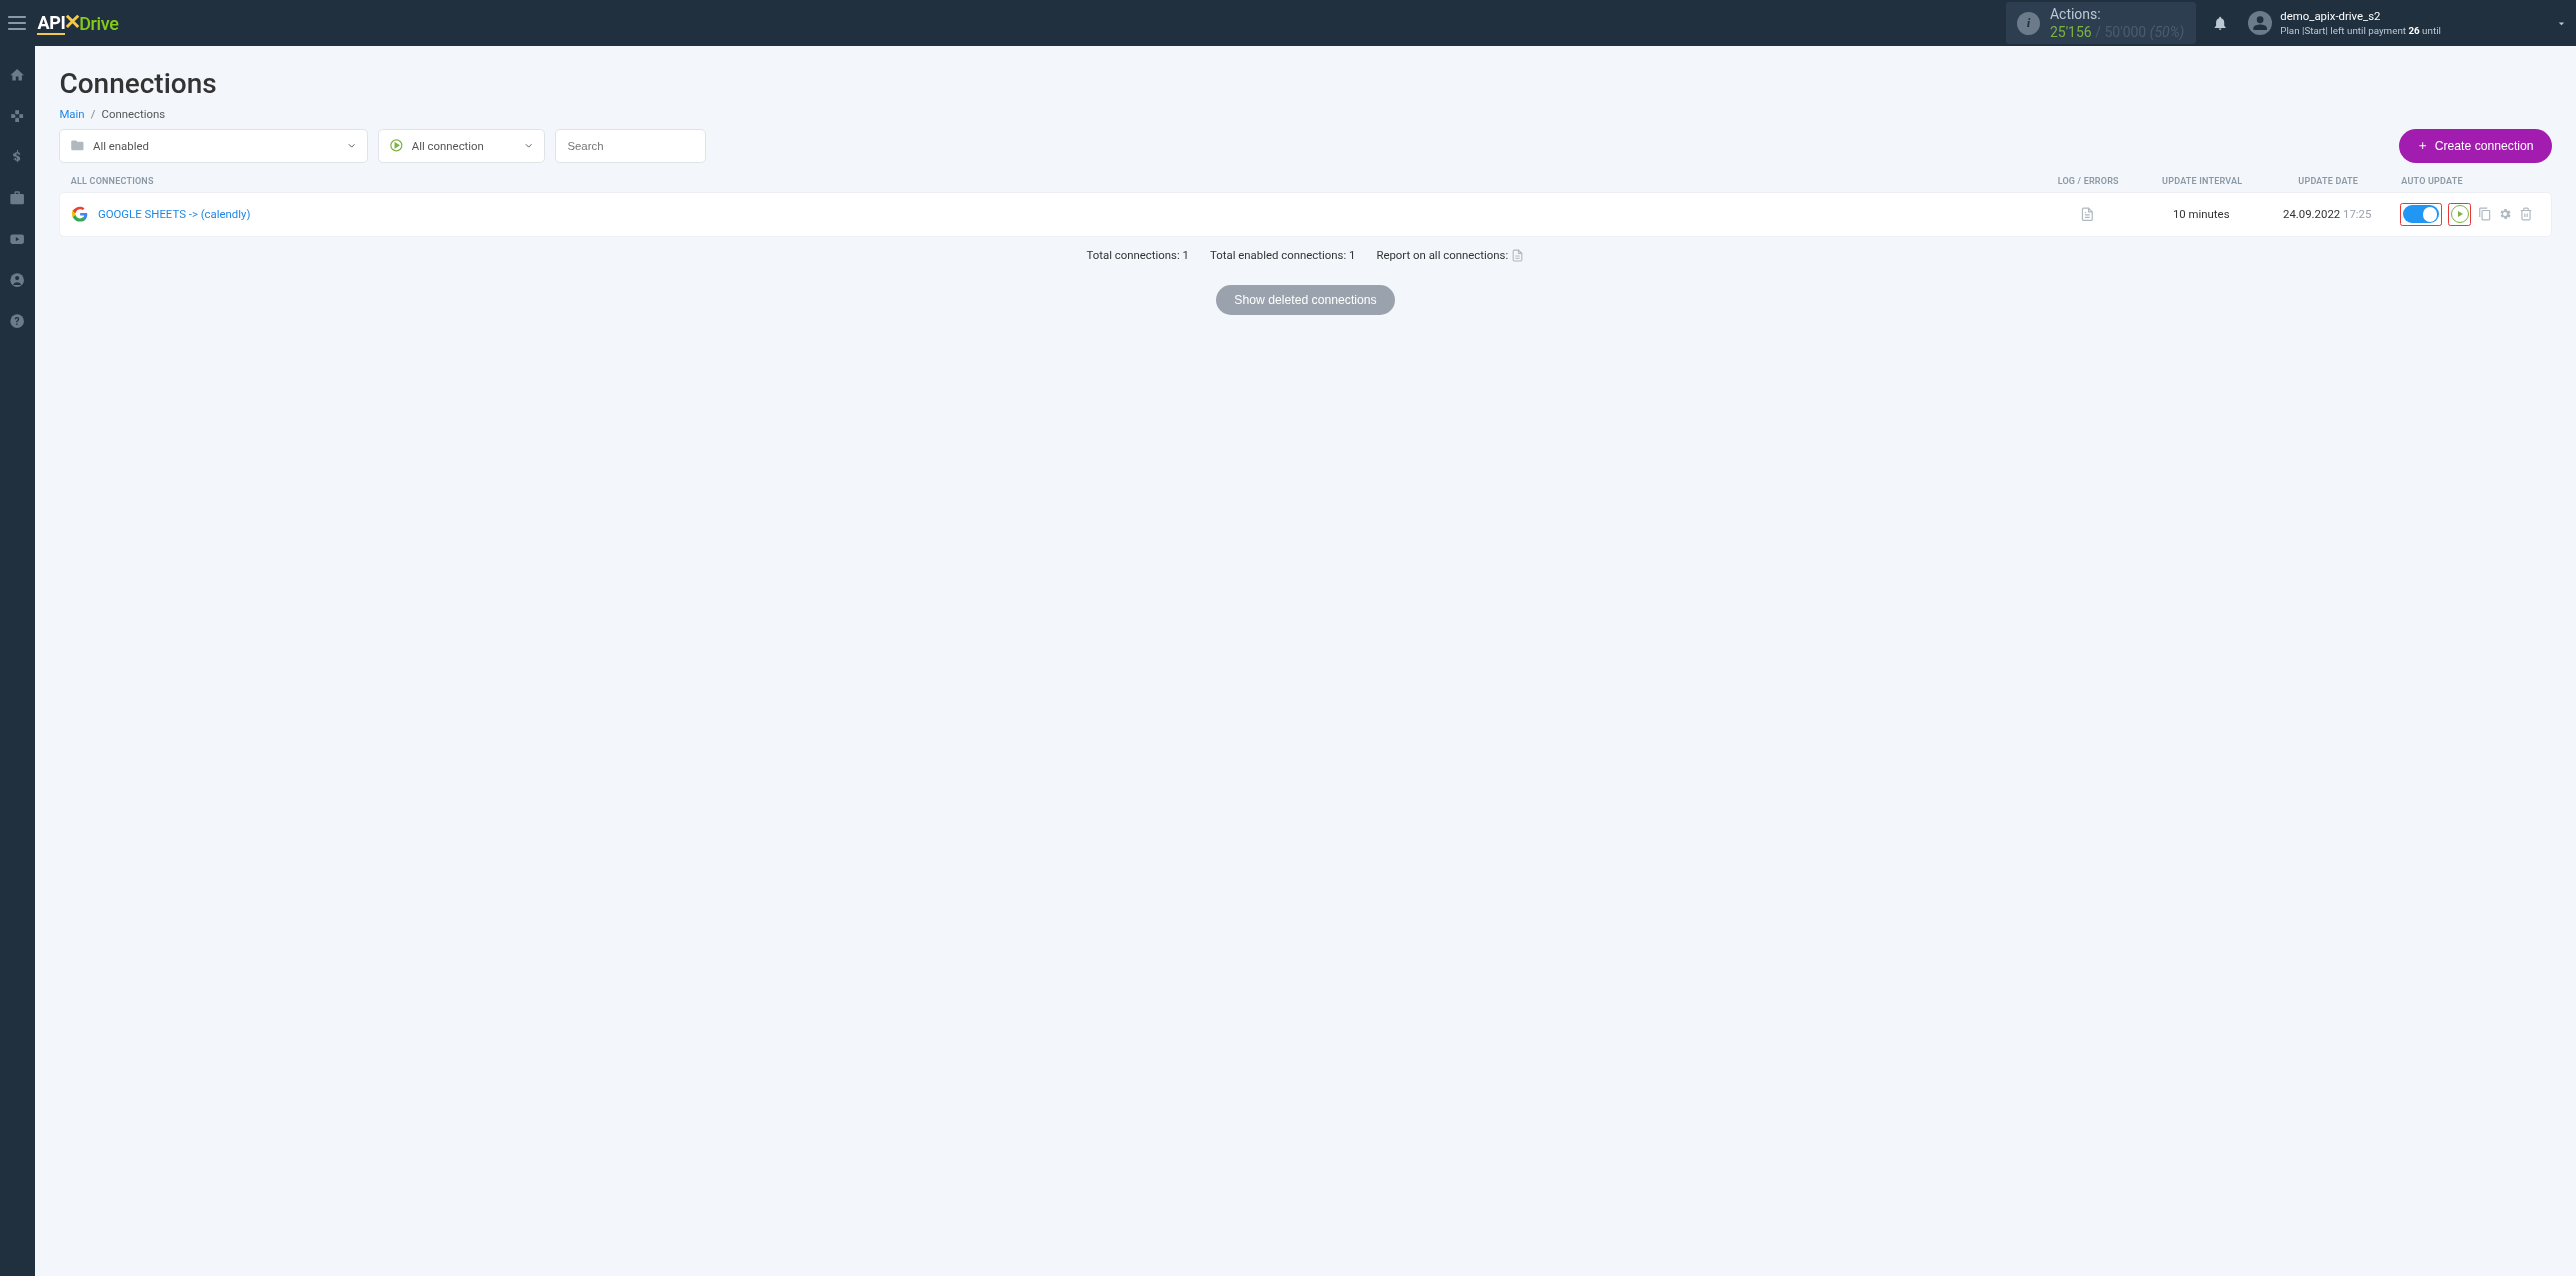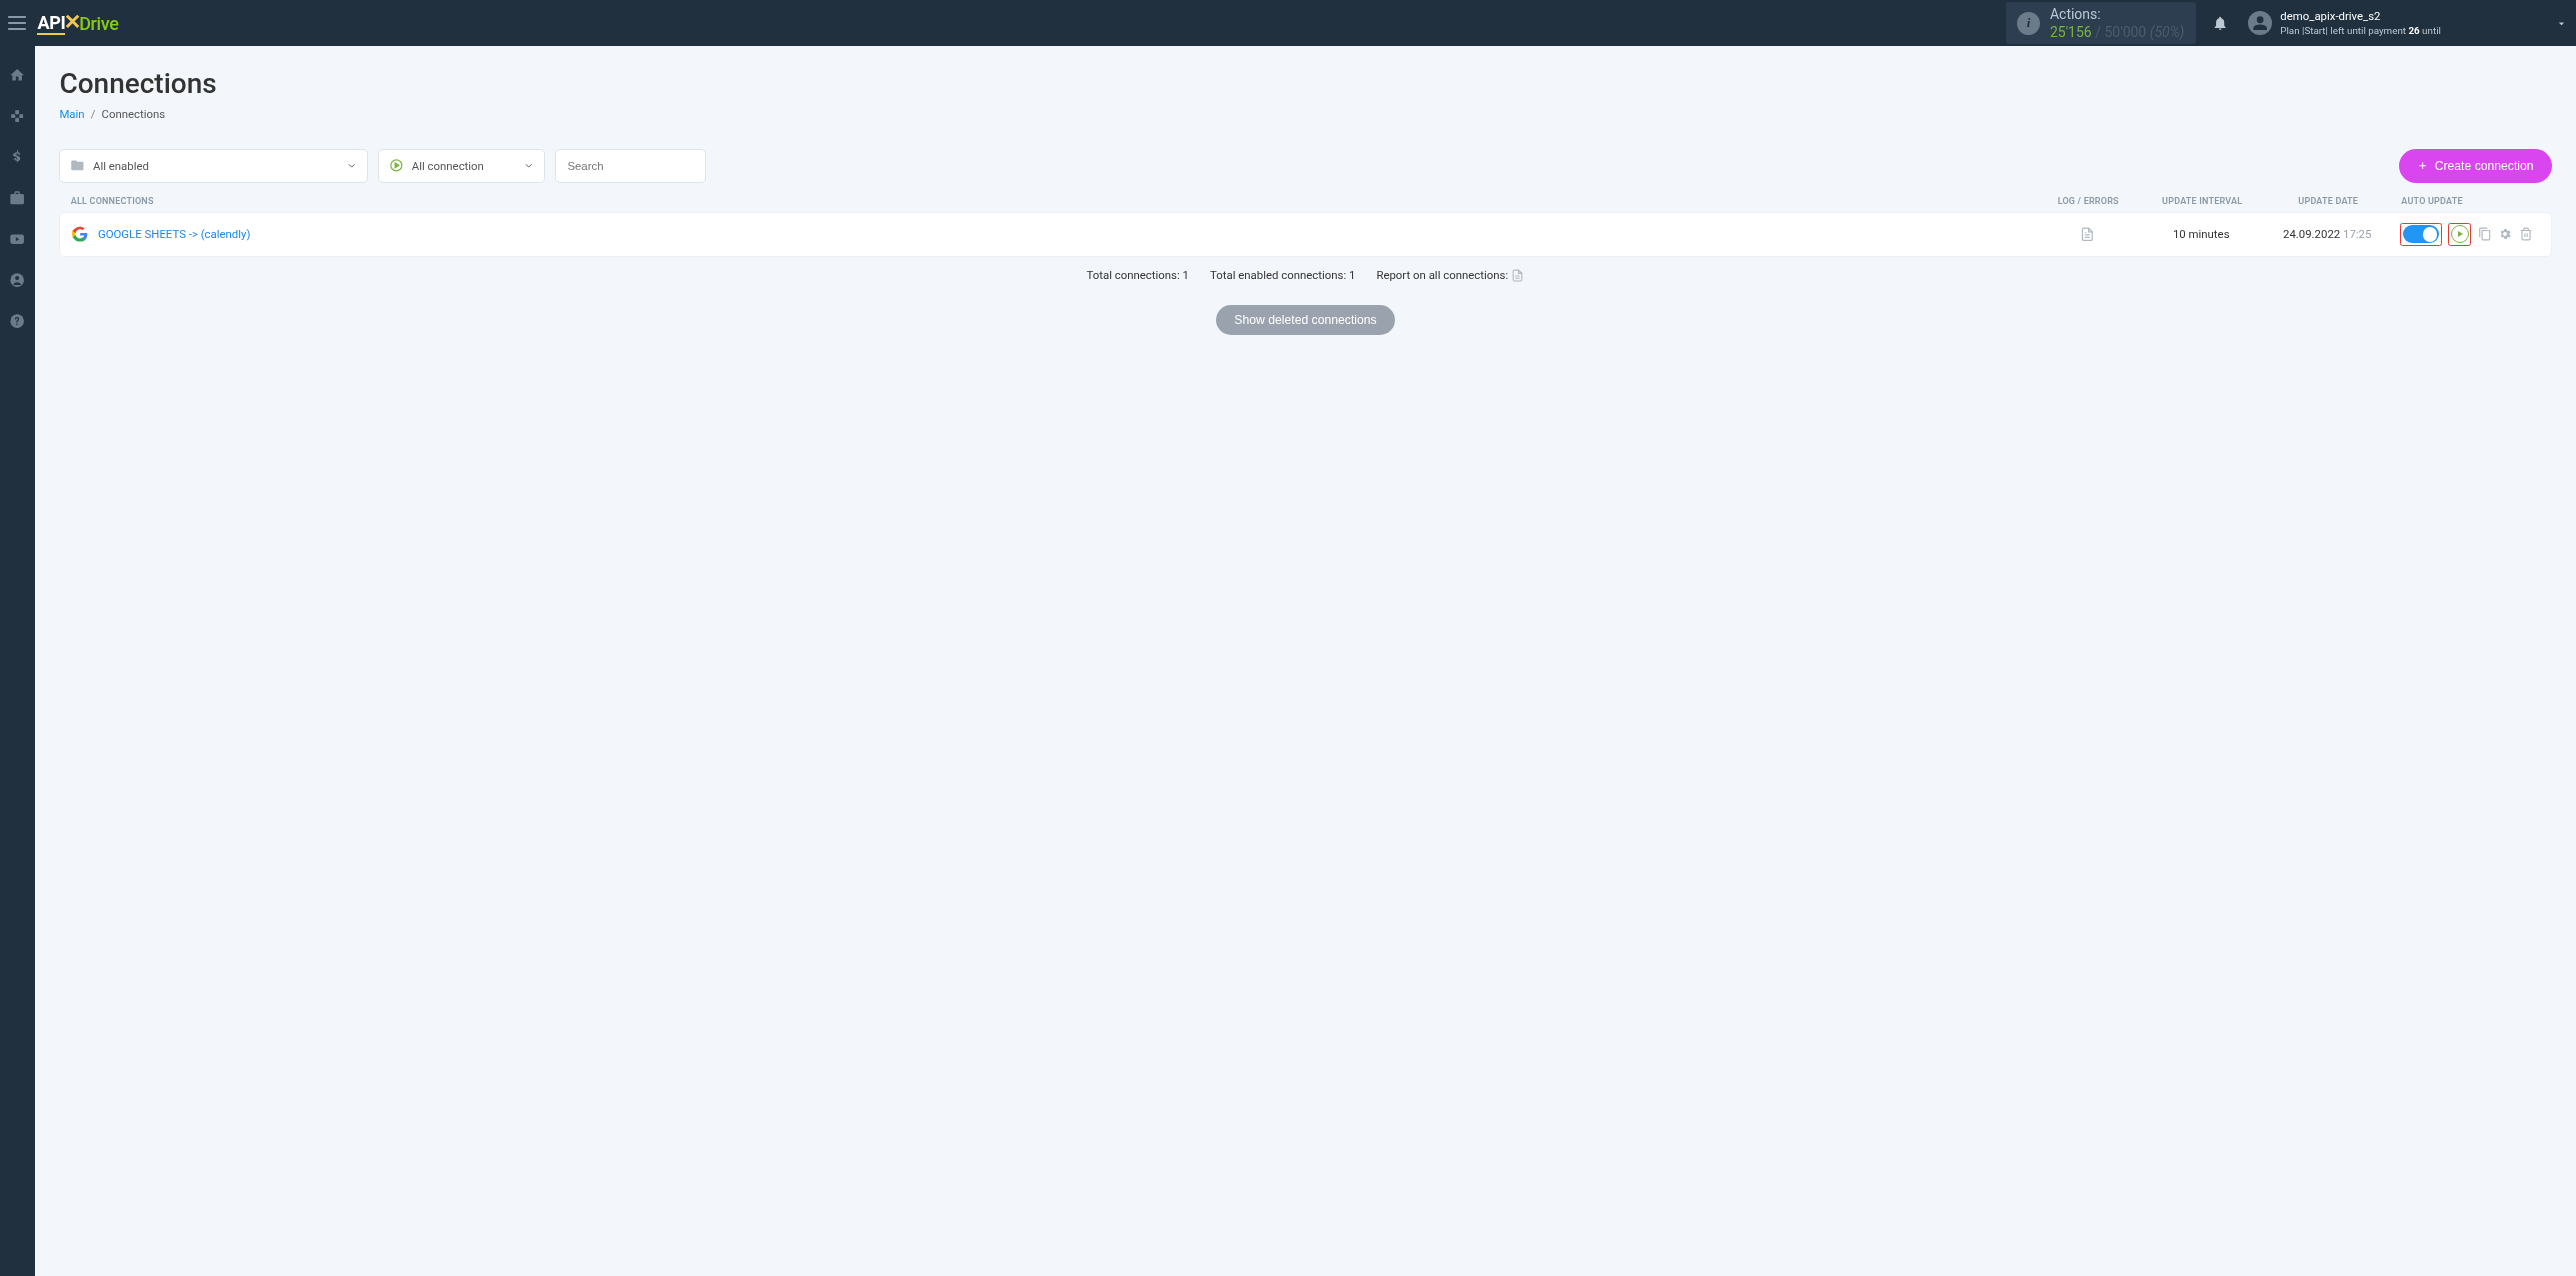--- a/index.html
+++ b/index.html
@@ -32,36 +32,36 @@
 .user-plan b { color:#fff; }
 .header-chevron { margin-left:114px; color:#bcc8d4; }
 
 
 .sidebar { position:fixed; left:0; top:42px; bottom:0; width:35px; background:#21303f; display:flex; flex-direction:column; align-items:center; padding-top:24.4px; gap:23px; }
 .sidebar .sb-item { color:#6c7b8a; width:18px; height:18px; display:flex; align-items:center; justify-content:center; cursor:pointer; }
 
 
 .main { margin-left:35px; padding:21px 24.4px; }
 .page-title { font-size:28px; font-weight:500; color:#333; margin-bottom:6.5px; }
-.breadcrumb { font-size:11.4px; margin-bottom:28px; }
+.breadcrumb { font-size:11.4px; margin-bottom:8px; }
 .breadcrumb a { color:#1e88e5; text-decoration:none; }
 .breadcrumb .sep { color:#888; margin:0 3.3px; }
 .breadcrumb .current { color:#555; }
 
 
 .filters { display:flex; gap:9.8px; align-items:center; margin-bottom:13px; }
 .select-box { background:#fff; border:0.8px solid #dfe3e8; border-radius:4.9px; height:34px; display:flex; align-items:center; padding:0 9.8px; cursor:pointer; color:#555; }
 .select-box .lead-icon { margin-right:8.1px; color:#b0b8c0; display:flex; }
 .select-box .label { flex:1; }
 .select-box .chev { color:#555; }
 .sb-groups { width:309px; }
 .sb-conn { width:167px; }
 .search-input { background:#fff; border:0.8px solid #dfe3e8; border-radius:4.9px; height:34px; width:151px; padding:0 11.4px; font-size:11.4px; color:#555; }
 .filters-spacer { flex:1; }
-.create-btn { background:#d946ef; color:#fff; border:none; border-radius:18px; height:34px; padding:0 18px; font-size:12.2px; font-weight:500; display:flex; align-items:center; gap:6.5px; cursor:pointer; }
+.create-btn { background:#a21caf; color:#fff; border:none; border-radius:18px; height:34px; padding:0 18px; font-size:12.2px; font-weight:500; display:flex; align-items:center; gap:6.5px; cursor:pointer; }
 
 
 .tbl-header { display:flex; align-items:center; padding:0 11.4px 6.5px; font-size:9px; font-weight:600; color:#8b99a7; letter-spacing:0.2px; }
 .col-name { flex:1; }
 .col-log { width:106px; text-align:center; }
 .col-interval { width:122px; text-align:center; }
 .col-date { width:130px; text-align:center; }
 .col-auto { width:147px; padding-left:8.1px; }
 
 .tbl-row { background:#fff; border:0.8px solid #eceff3; border-radius:4.9px; display:flex; align-items:center; padding:9.8px 11.4px; }

